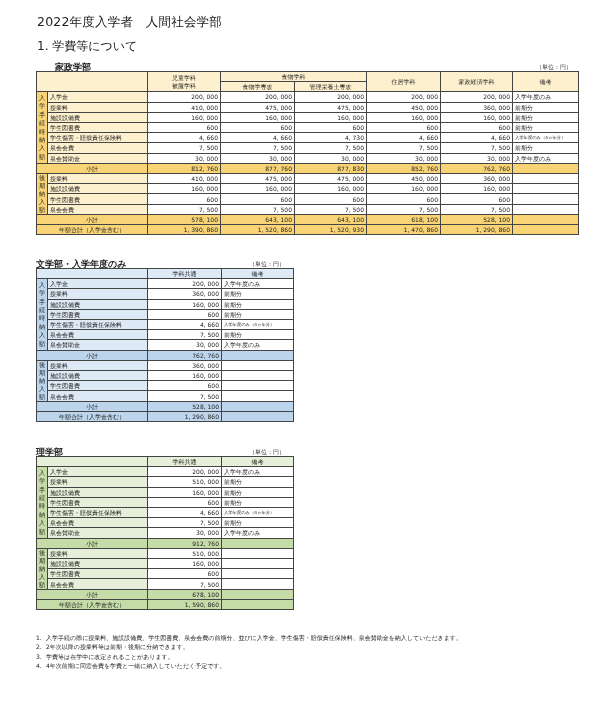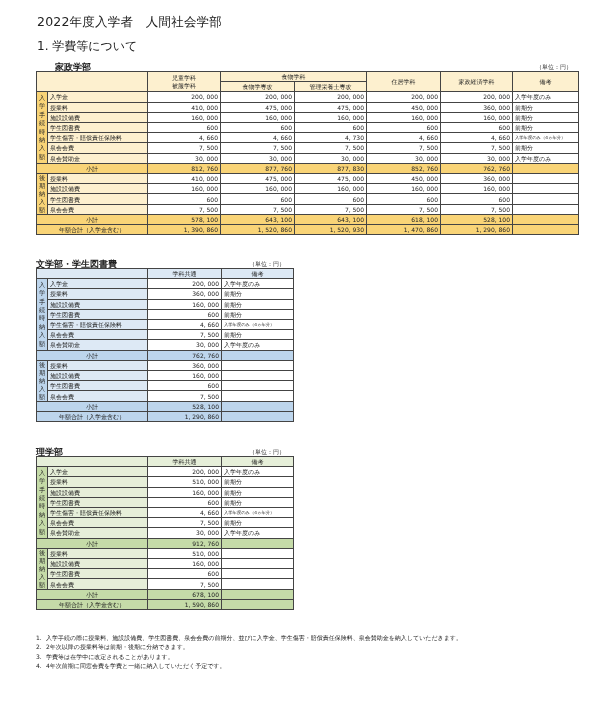--- a/index.html
+++ b/index.html
@@ -222,21 +222,21 @@
         <td class="sub num">1, 390, 860</td>
         <td class="sub num">1, 520, 860</td>
         <td class="sub num">1, 520, 930</td>
         <td class="sub num">1, 470, 860</td>
         <td class="sub num">1, 290, 860</td>
         <td class="sub"></td>
       </tr>
     </tbody>
 </table>
 
-<div class="section-name" style="left:36px; top:258px;">文学部・学生図書費</div>
+<div class="section-name" style="left:36px; top:258px;">文学部・入学年度のみ</div>
 <div class="unit" style="left:249px; top:260px;">（単位：円）</div>
 
 <table class="b" id="t2" style="left:36px; top:268px; width:257px;">
   <colgroup>
     <col style="width:11px">
       <col style="width:100px">
     <col style="width:74px">
       <col style="width:72px">
   </colgroup>
   <thead>

